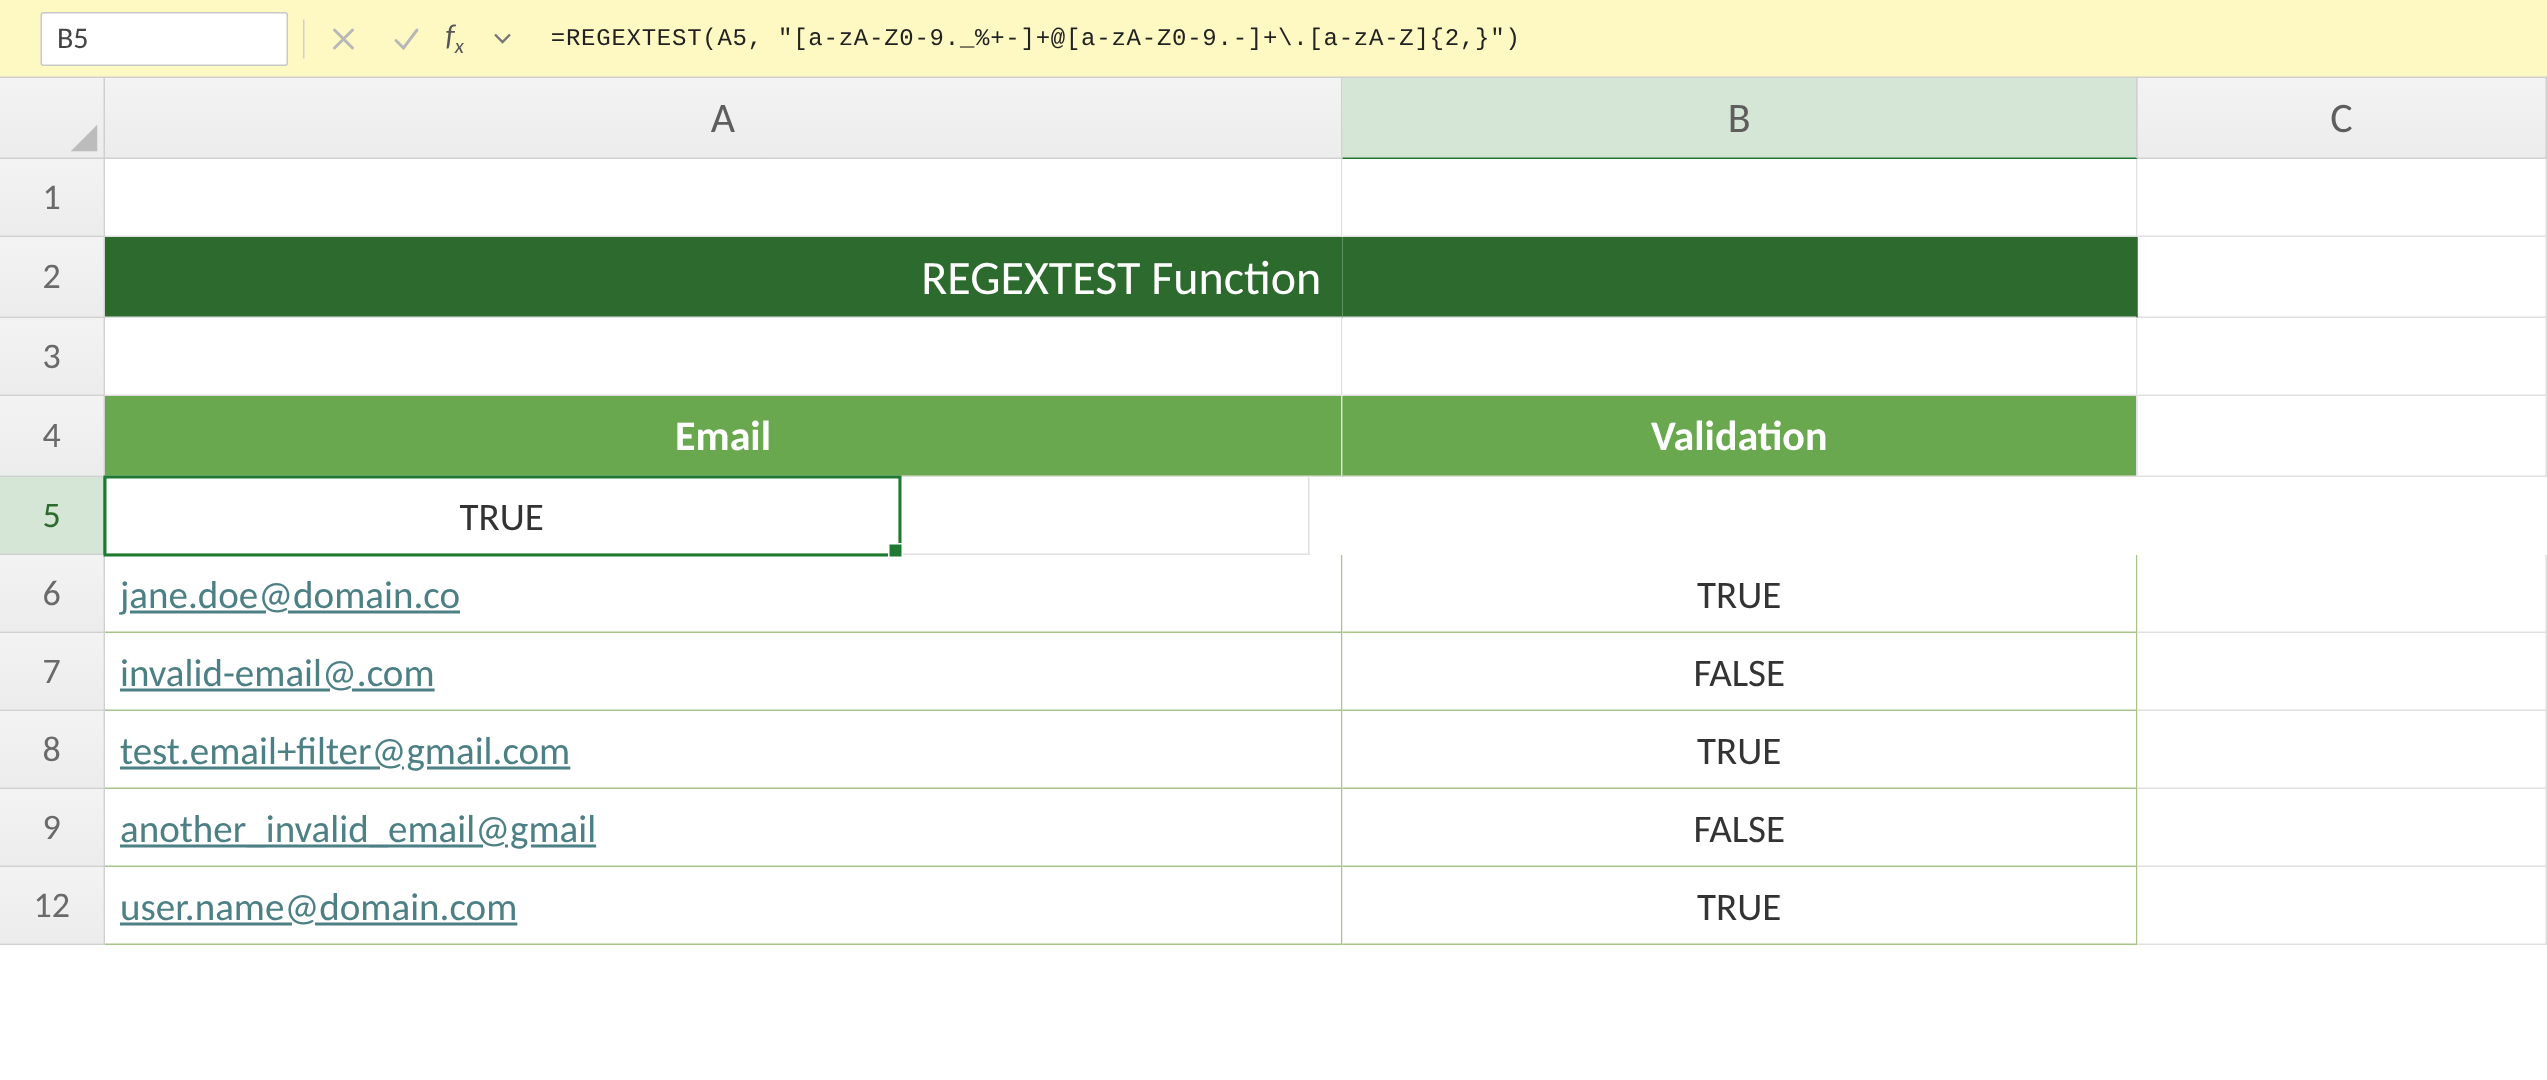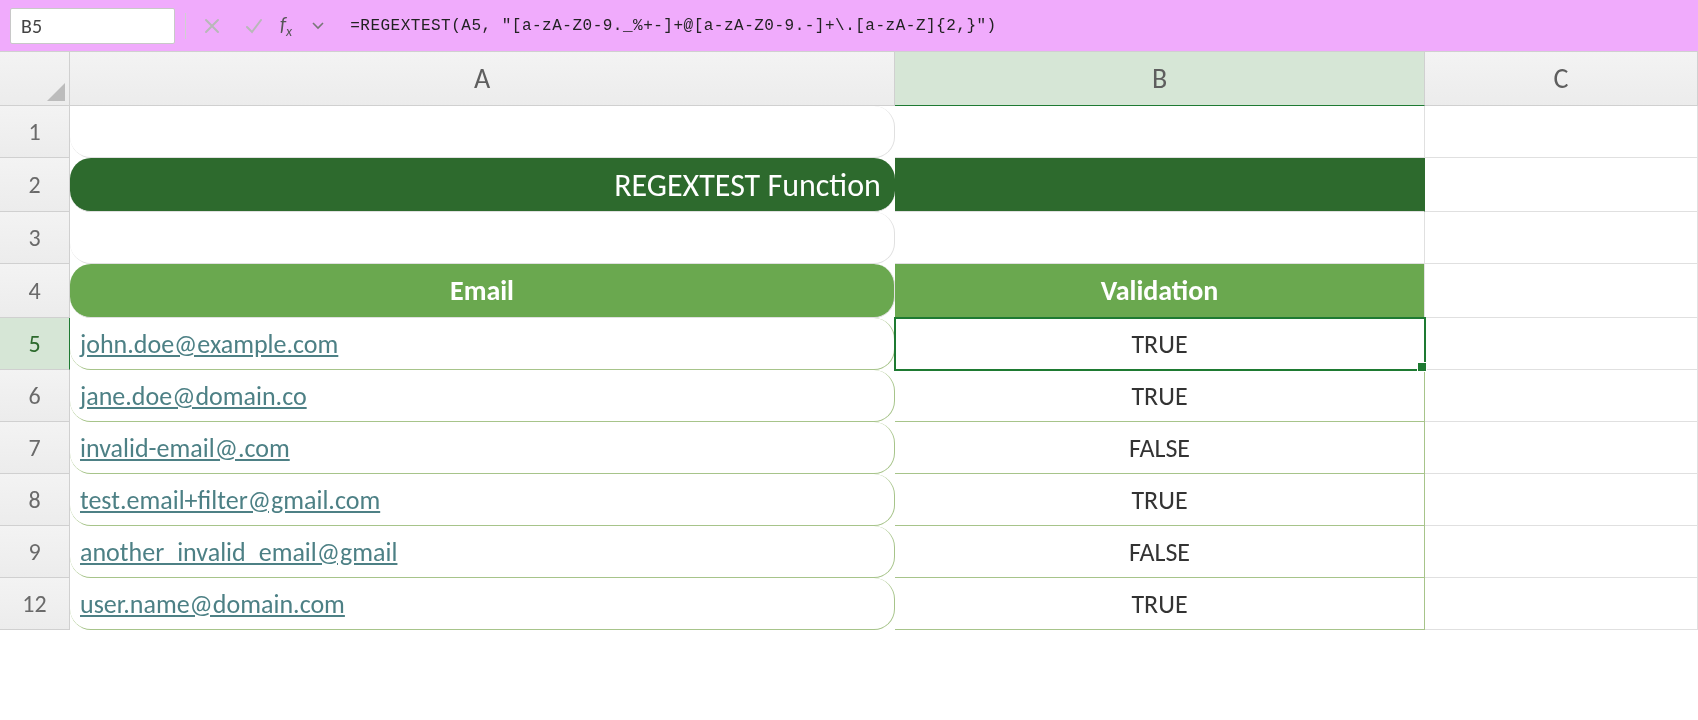--- a/index.html
+++ b/index.html
@@ -9,22 +9,22 @@
       width: 1698px;
       height: 720px;
       overflow: hidden;
       color: #333;
     }
     .formula-bar {
       display: flex;
       align-items: center;
       height: 52px;
       border-bottom: 1px solid #d0d0d0;
-      background: #f0abfc;
-      padding: 0 10px;
+      background: #fef9c3;
+      padding: 0 27px;
       gap: 10px;
     }
     .name-box {
       width: 165px;
       height: 36px;
       display: flex;
       align-items: center;
       border: 1px solid #c8c8c8;
       border-radius: 2px;
       background: #fff;
@@ -107,21 +107,21 @@
     .g-row { display: flex; }
     .cell {
       border-right: 1px solid #e0e0e0;
       border-bottom: 1px solid #e0e0e0;
       font-size: 26px;
       padding: 0 10px;
       display: flex;
       align-items: center;
       background: #fff;
     }
-    .rA { width: 825px; border-radius: 21px; }
+    .rA { width: 825px; }
     .rB { width: 530px; justify-content: center; }
     .rC { width: 273px; }
     .h-normal { height: 52px; }
     .h-title { height: 54px; }
     .h-data  { height: 52px; }
     .title-row .cell {
       background: #2d6a2d;
       color: #fff;
       font-size: 28px;
       border-right: 1px solid #2d6a2d;
@@ -242,23 +242,20 @@
         <div class="cell rB h-normal"></div>
         <div class="cell rC h-normal"></div>
       </div>
       <div class="g-row header-row">
         <div class="cell rA h-title">Email</div>
         <div class="cell rB h-title">Validation</div>
         <div class="cell rC h-title" style="background:#fff"></div>
       </div>
 
       <div class="g-row data-row">
-        <div class="cell rA h-data">
-            <span class="email-link">john.doe@example.com</span>
-          </div>
         <div class="cell rB h-data sel-cell">TRUE</div>
         <div class="cell rC h-data"></div>
       </div>
       <div class="g-row data-row">
         <div class="cell rA h-data">
             <span class="email-link">jane.doe@domain.co</span>
           </div>
         <div class="cell rB h-data">TRUE</div>
         <div class="cell rC h-data"></div>
       </div>

